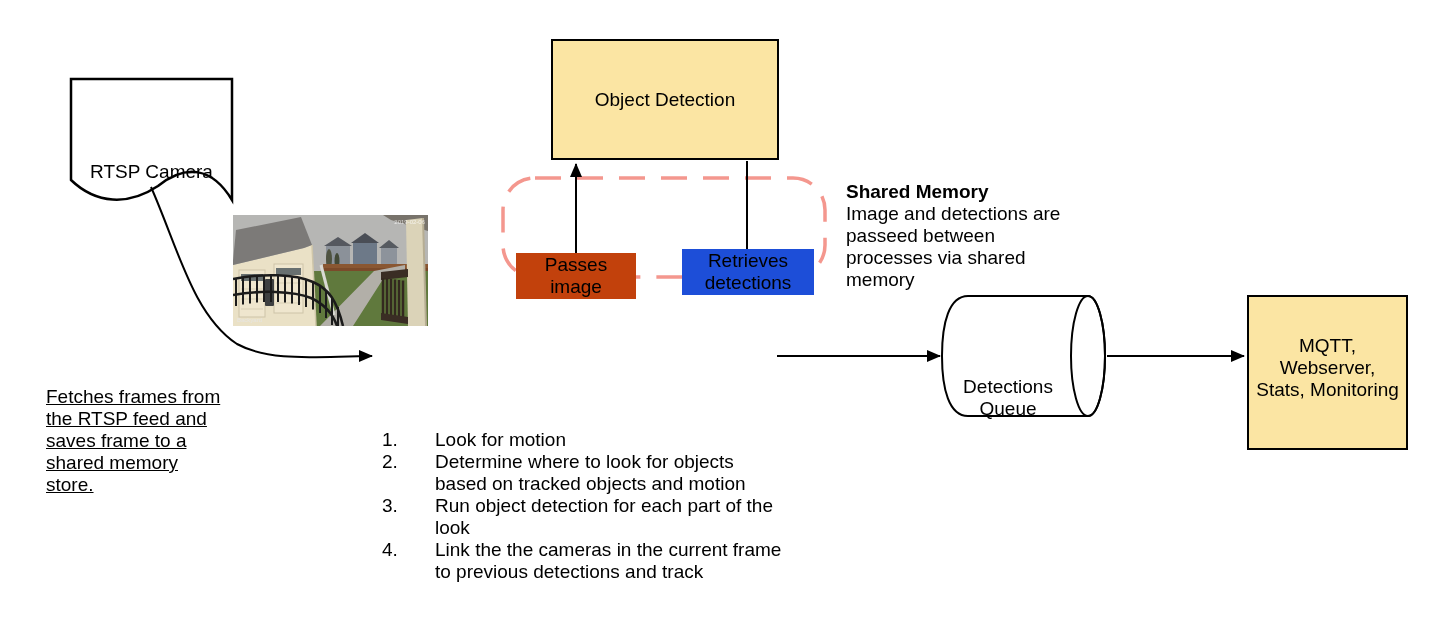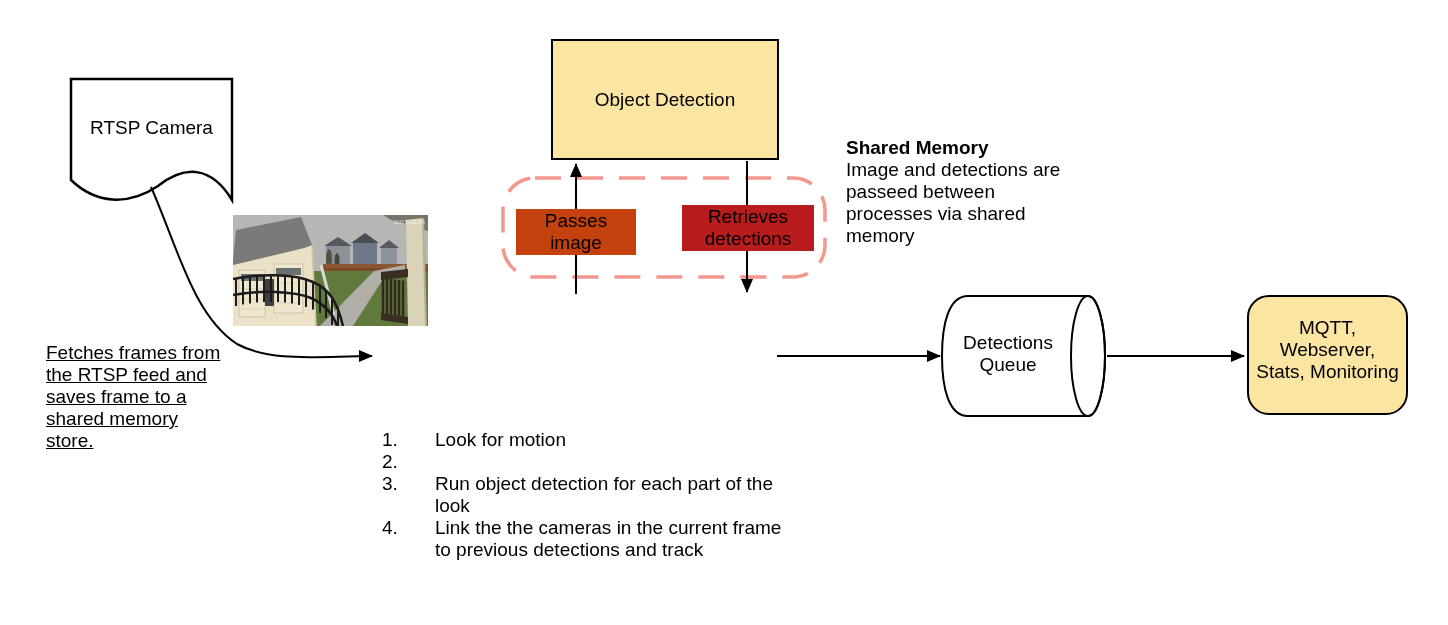--- a/index.html
+++ b/index.html
@@ -23,30 +23,30 @@
   .ah{fill:var(--arrow-color);}
   .dash-rect{fill:none;stroke:var(--dash-color);stroke-width:3.5;}
   .node{
     position:absolute;box-sizing:border-box;
     background:var(--node-fill);border:2px solid var(--node-border);
     display:flex;flex-direction:row;align-items:center;justify-content:center;
     text-align:center;
   }
   .od-box{left:551px;top:39px;width:228px;height:121px;}
   .camera-box{left:376px;top:295px;width:399px;height:120px;}
-  .mqtt-box{left:1247px;top:295px;width:161px;height:120px;padding-bottom:10px;border-radius:22px;}
+  .mqtt-box{left:1247px;top:295px;width:161px;height:155px;padding-bottom:10px;}
   .italic{font-style:italic;}
   .pre{white-space:pre-line;}
-  .txtblock{position:absolute;}
+  .txtblock{position:absolute;margin-top:44px;}
   .rtsp-label{left:71px;top:117px;width:161px;text-align:center;}
   .fetch-note{left:46px;top:342px;width:230px;text-decoration:underline;}
   .sm-note{left:846px;top:137px;width:230px;}
   .sm-note .ttl{font-weight:bold;}
   .passes-label{left:516px;top:209px;width:120px;text-align:center;background:#c2410c;padding:1px 0;}
-  .retrieves-label{left:682px;top:205px;width:132px;text-align:center;background:#b91c1c;padding:1px 0;}
+  .retrieves-label{left:682px;top:205px;width:132px;text-align:center;background:#1d4ed8;padding:1px 0;}
   .queue-label{left:941px;top:332px;width:134px;text-align:center;}
   .queue-note{left:941px;top:441px;width:220px;}
   .steps{position:absolute;left:382px;top:429px;}
   .step{display:flex;align-items:flex-start;}
   .step .num{width:53px;flex:0 0 53px;}
   .snapshot{position:absolute;left:233px;top:215px;}
 </style>
 </head>
 <body>
 
@@ -166,20 +166,22 @@
 Queue</div>
 
 
   <div class="steps">
     <div class="step">
       <span class="num">1.</span>
       <span class="txt pre">Look for motion</span>
     </div>
     <div class="step">
       <span class="num">2.</span>
+      <span class="txt pre">Determine where to look for objects
+based on tracked objects and motion</span>
     </div>
     <div class="step">
       <span class="num">3.</span>
       <span class="txt pre">Run object detection for each part of the
 look</span>
     </div>
     <div class="step">
       <span class="num">4.</span>
       <span class="txt pre">Link the the cameras in the current frame
 to previous detections and track</span>

